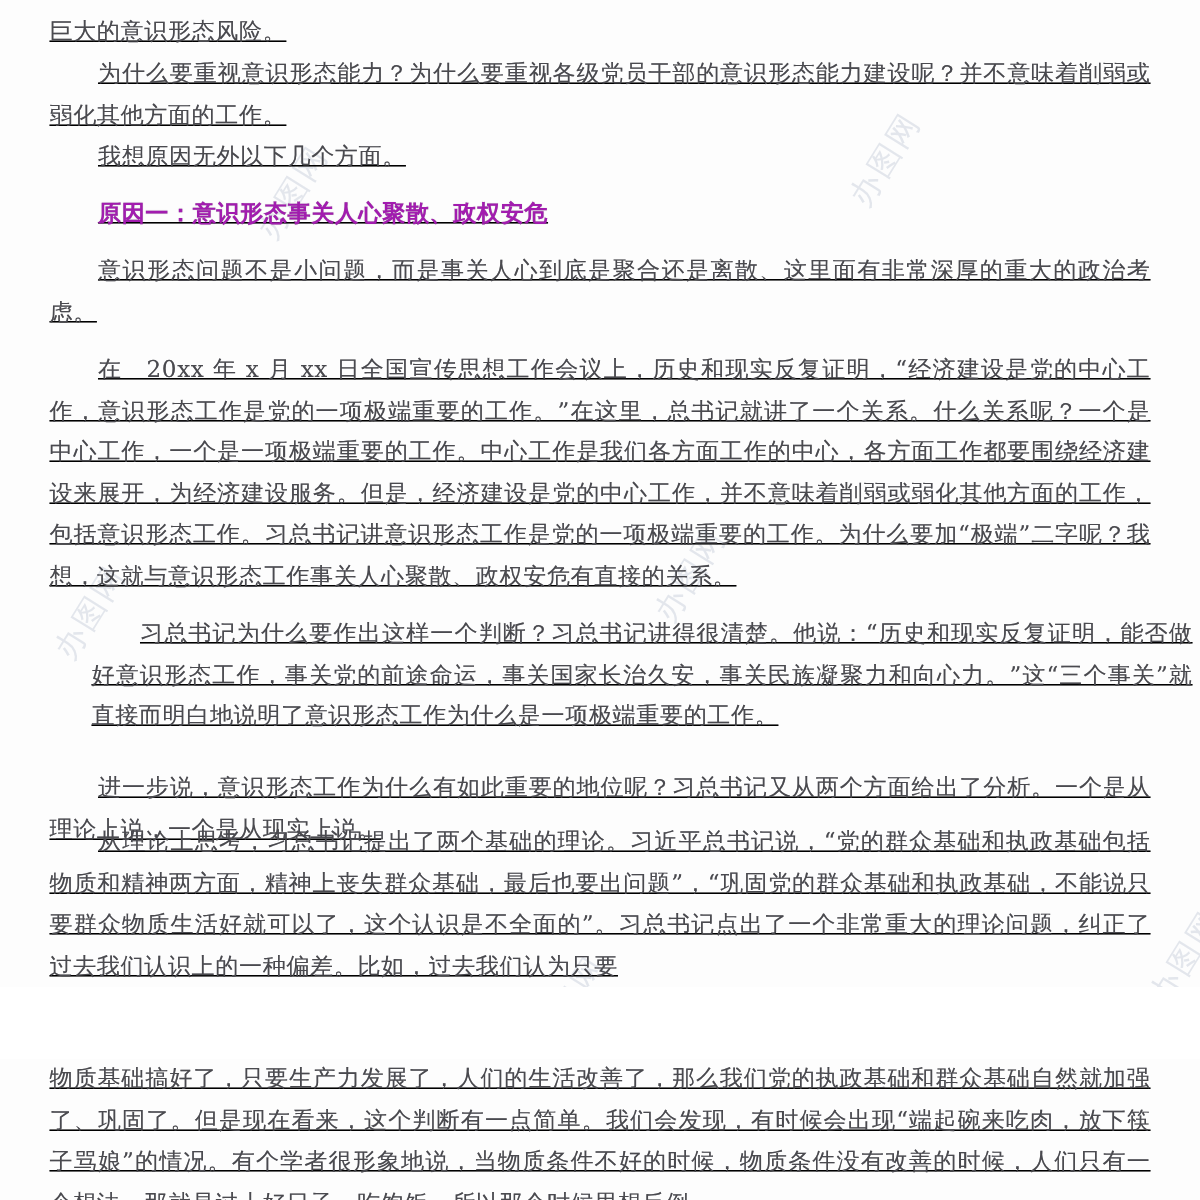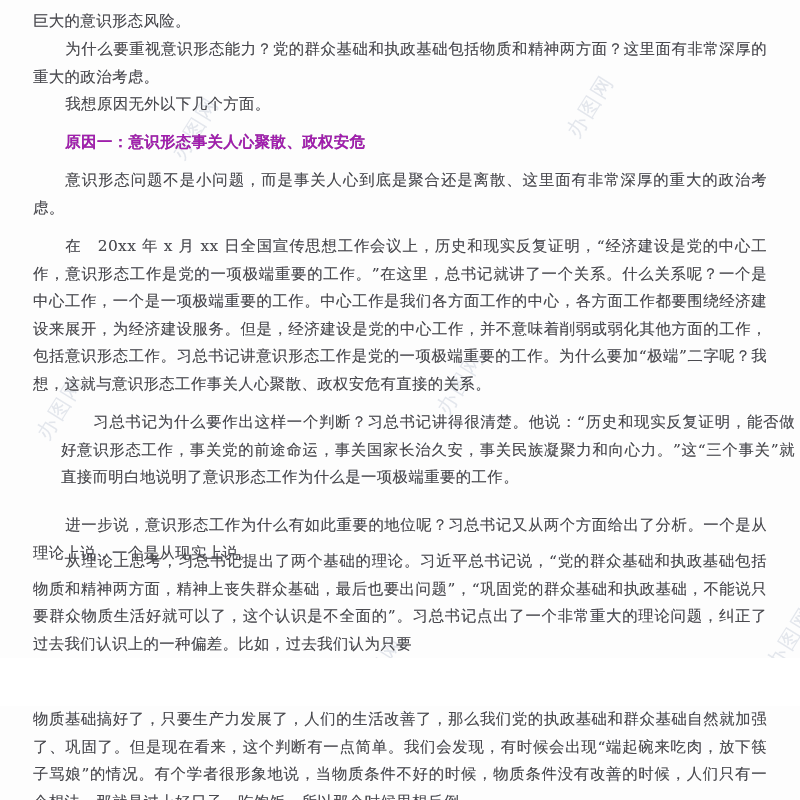--- a/index.html
+++ b/index.html
@@ -48,20 +48,21 @@
     position: relative;
     z-index: 1;
     padding: 0;
   }
 
   .block {
     position: absolute;
     left: 33px;
     width: 734px;
     box-sizing: border-box;
+    text-decoration: underline;
   }
 
   .para {
     margin: 0;
     color: #4a4a4f;
     font-size: 15.4px;
     line-height: 27.6px;
     text-align: justify;
     text-justify: inter-ideograph;
     text-align-last: left;
@@ -107,21 +108,21 @@
       <span class="wm" style="left: 760px; top: 660px;">办图网</span>
     </div>
 
   <div id="content">
 
     <div class="block" style="top:8px;">
       <p class="para noindent">巨大的意识形态风险。</p>
     </div>
 
     <div class="block" style="top:36px;">
-      <p class="para indent">为什么要重视意识形态能力？党的群众基础和执政基础包括物质和精神两方面？这里面有非常深厚的重大的政治考虑。</p>
+      <p class="para indent">为什么要重视意识形态能力？为什么要重视各级党员干部的意识形态能力建设呢？并不意味着削弱或弱化其他方面的工作。</p>
     </div>
 
     <div class="block" style="top:91px;">
       <p class="para indent">我想原因无外以下几个方面。</p>
     </div>
 
     <div class="block" style="top:129px;">
       <p class="heading">原因一：意识形态事关人心聚散、政权安危</p>
     </div>
 

